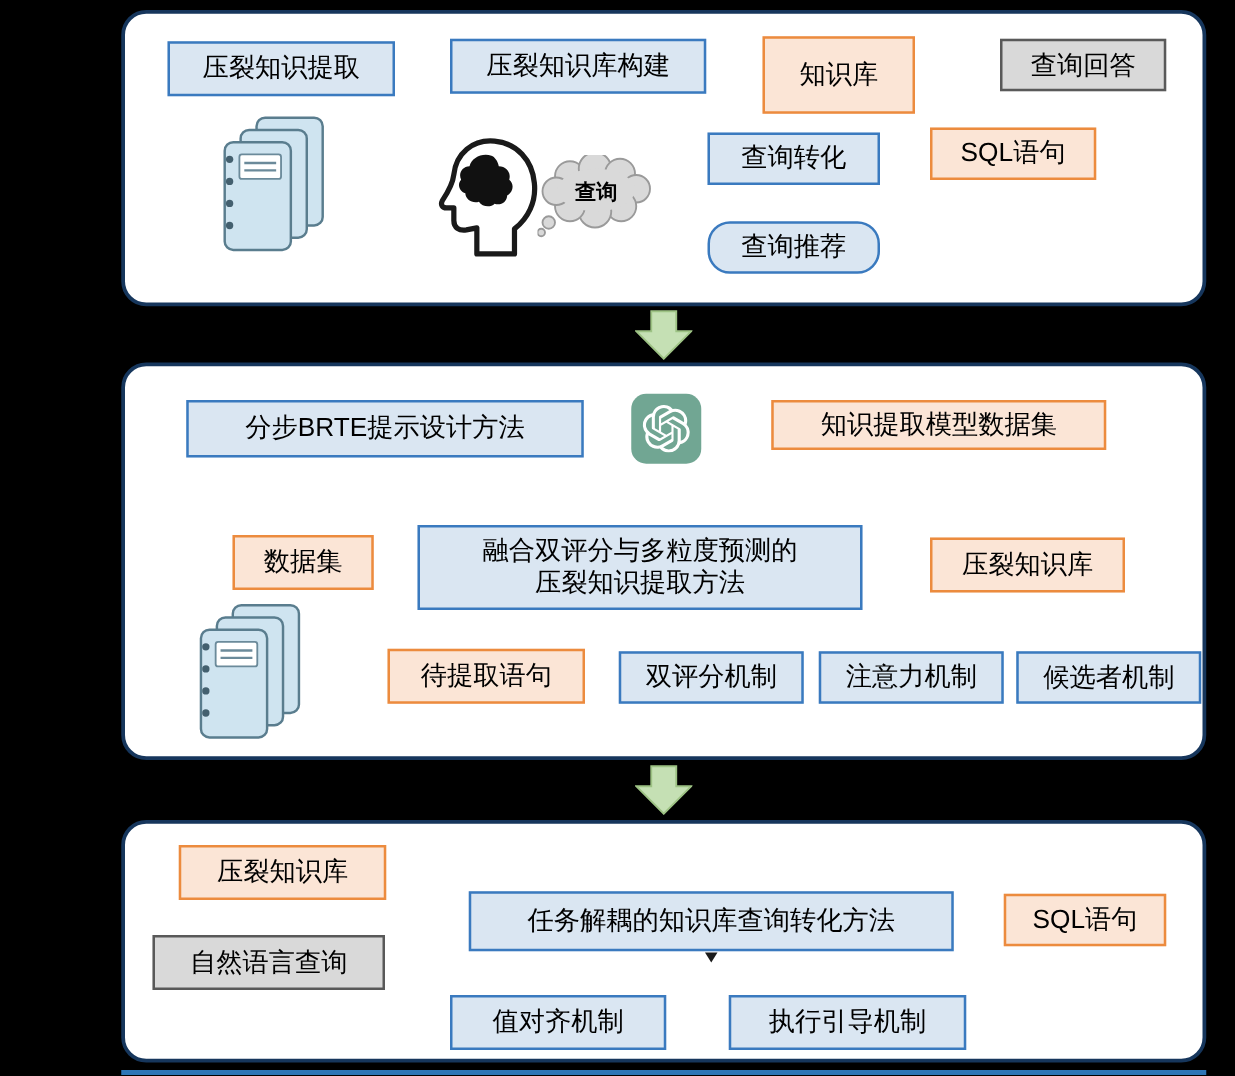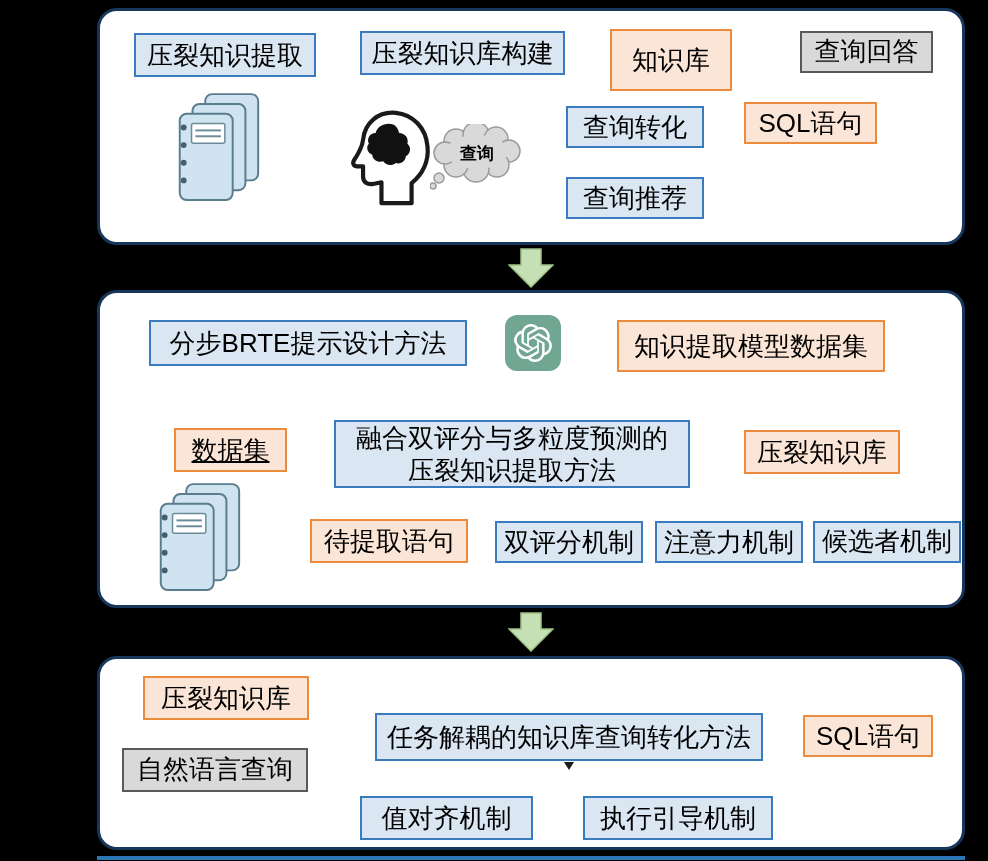--- a/index.html
+++ b/index.html
@@ -3,21 +3,21 @@
 <meta charset="utf-8">
 <style>
   * { margin:0; padding:0; box-sizing:border-box; }
   html,body { background:#000; }
   body { font-family:"Liberation Sans","DejaVu Sans",sans-serif; }
   .stage { position:relative; width:988px; height:861px; background:#000; overflow:hidden; }
   .panel { position:absolute; background:#ffffff; border:3px solid #16365c; border-radius:20px; }
   .box {
     position:absolute; display:flex; flex-direction:column;
     align-items:center; justify-content:center; text-align:center;
-    font-size:26px; line-height:1.25; color:#000; font-weight:500;
+    font-size:21px; line-height:1.25; color:#000; font-weight:500;
   }
   .box.blue   { background:#dae6f2; border:2px solid #3a7abf; }
   .box.orange { background:#fbe5d6; border:2px solid #ec8b3e; }
   .box.gray   { background:#d9d9d9; border:2px solid #595959;font-family:Liberation Serif, serif; }
   .icon { position:absolute; }
   .openai-badge {
     position:absolute; background:#71a693; border-radius:12px;
     display:flex; align-items:center; justify-content:center;
   }
   .down-arrow { position:absolute; }
@@ -96,42 +96,42 @@
         </g>
         <ellipse cx="47" cy="27" rx="31" ry="17" fill="#d9d9d9"></ellipse>
         <text x="47" y="34" text-anchor="middle" font-size="17" font-weight="bold" fill="#000">查询</text>
       </svg>
     </span>
 
     <div class="box blue" style="left:466px; top:95px; width:138px; height:42px;">查询转化</div>
 
     <div class="box orange" style="left:644px; top:91px; width:133px; height:42px;">SQL语句</div>
 
-    <div class="box blue" style="left:466px; top:166px; width:138px; height:42px;">查询推荐</div>
+    <div class="box blue" style="left:466px; top:166px; width:138px; height:42px;border-radius:18px;">查询推荐</div>
   </div>
 
   <span class="down-arrow" style="left:508px; top:248px;">
     <svg viewBox="0 0 46 40" width="46" height="40">
       <polygon points="13,1 33,1 33,17 45,17 23,39 1,17 13,17" fill="#c5e0b4" stroke="#9dc284" stroke-width="1.5"></polygon>
     </svg>
   </span>
 
   <div class="panel" style="left:97px; top:290px; width:868px; height:318px;">
 
     <div class="box blue" style="left:49px; top:27px; width:318px; height:46px;">分步BRTE提示设计方法</div>
 
     <span class="openai-badge" style="left:405px; top:22px; width:56px; height:56px;">
       <svg viewBox="0 0 24 24" width="38" height="38">
         <path fill="#ffffff" d="M22.2819 9.8211a5.9847 5.9847 0 0 0-.5157-4.9108 6.0462 6.0462 0 0 0-6.5098-2.9A6.0651 6.0651 0 0 0 4.9807 4.1818a5.9847 5.9847 0 0 0-3.9977 2.9 6.0462 6.0462 0 0 0 .7427 7.0966 5.98 5.98 0 0 0 .511 4.9107 6.051 6.051 0 0 0 6.5146 2.9001A5.9847 5.9847 0 0 0 13.2599 24a6.0557 6.0557 0 0 0 5.7718-4.2058 5.9894 5.9894 0 0 0 3.9977-2.9001 6.0557 6.0557 0 0 0-.7475-7.0729zm-9.022 12.6081a4.4755 4.4755 0 0 1-2.8764-1.0408l.1419-.0804 4.7783-2.7582a.7948.7948 0 0 0 .3927-.6813v-6.7369l2.02 1.1686a.071.071 0 0 1 .038.052v5.5826a4.504 4.504 0 0 1-4.4945 4.4944zm-9.6607-4.1254a4.4708 4.4708 0 0 1-.5346-3.0137l.142.0852 4.783 2.7582a.7712.7712 0 0 0 .7806 0l5.8428-3.3685v2.3324a.0804.0804 0 0 1-.0332.0615L9.74 19.9502a4.4992 4.4992 0 0 1-6.1408-1.6464zM2.3408 7.8956a4.485 4.485 0 0 1 2.3655-1.9728V11.6a.7664.7664 0 0 0 .3879.6765l5.8144 3.3543-2.0201 1.1685a.0757.0757 0 0 1-.071 0l-4.8303-2.7865A4.504 4.504 0 0 1 2.3408 7.8956zm16.5963 3.8558L13.1038 8.364 15.1192 7.2a.0757.0757 0 0 1 .071 0l4.8303 2.7913a4.4944 4.4944 0 0 1-.6765 8.1042v-5.6772a.79.79 0 0 0-.407-.667zm2.0107-3.0231l-.142-.0852-4.7735-2.7818a.7759.7759 0 0 0-.7854 0L9.409 9.2297V6.8974a.0662.0662 0 0 1 .0284-.0615l4.8303-2.7866a4.4992 4.4992 0 0 1 6.6802 4.66zM8.3065 12.863l-2.02-1.1638a.0804.0804 0 0 1-.038-.0567V6.0742a4.4992 4.4992 0 0 1 7.3757-3.4537l-.142.0805L8.704 5.459a.7948.7948 0 0 0-.3927.6813zm1.0976-2.3654l2.602-1.4998 2.6069 1.4998v2.9994l-2.5974 1.4997-2.6067-1.4997z"></path>
       </svg>
     </span>
 
-    <div class="box orange" style="left:517px; top:27px; width:268px; height:52px;">知识提取模型数据集</div>
+    <div class="box orange" style="left:517px; top:27px; width:268px; height:40px;">知识提取模型数据集</div>
 
-    <div class="box orange" style="left:74px; top:135px; width:113px; height:44px;text-decoration:underline;">数据集</div>
+    <div class="box orange" style="left:86px; top:135px; width:113px; height:44px;">数据集</div>
 
     <div class="box blue" style="left:234px; top:127px; width:356px; height:68px;">
       <span>融合双评分与多粒度预测的</span>
       <span>压裂知识提取方法</span>
     </div>
 
     <div class="box orange" style="left:644px; top:137px; width:156px; height:44px;">压裂知识库</div>
 
     <span class="icon" style="left:49px; top:188px; width:98px; height:118px;">
       <svg viewBox="0 0 100 118" width="98" height="118">

